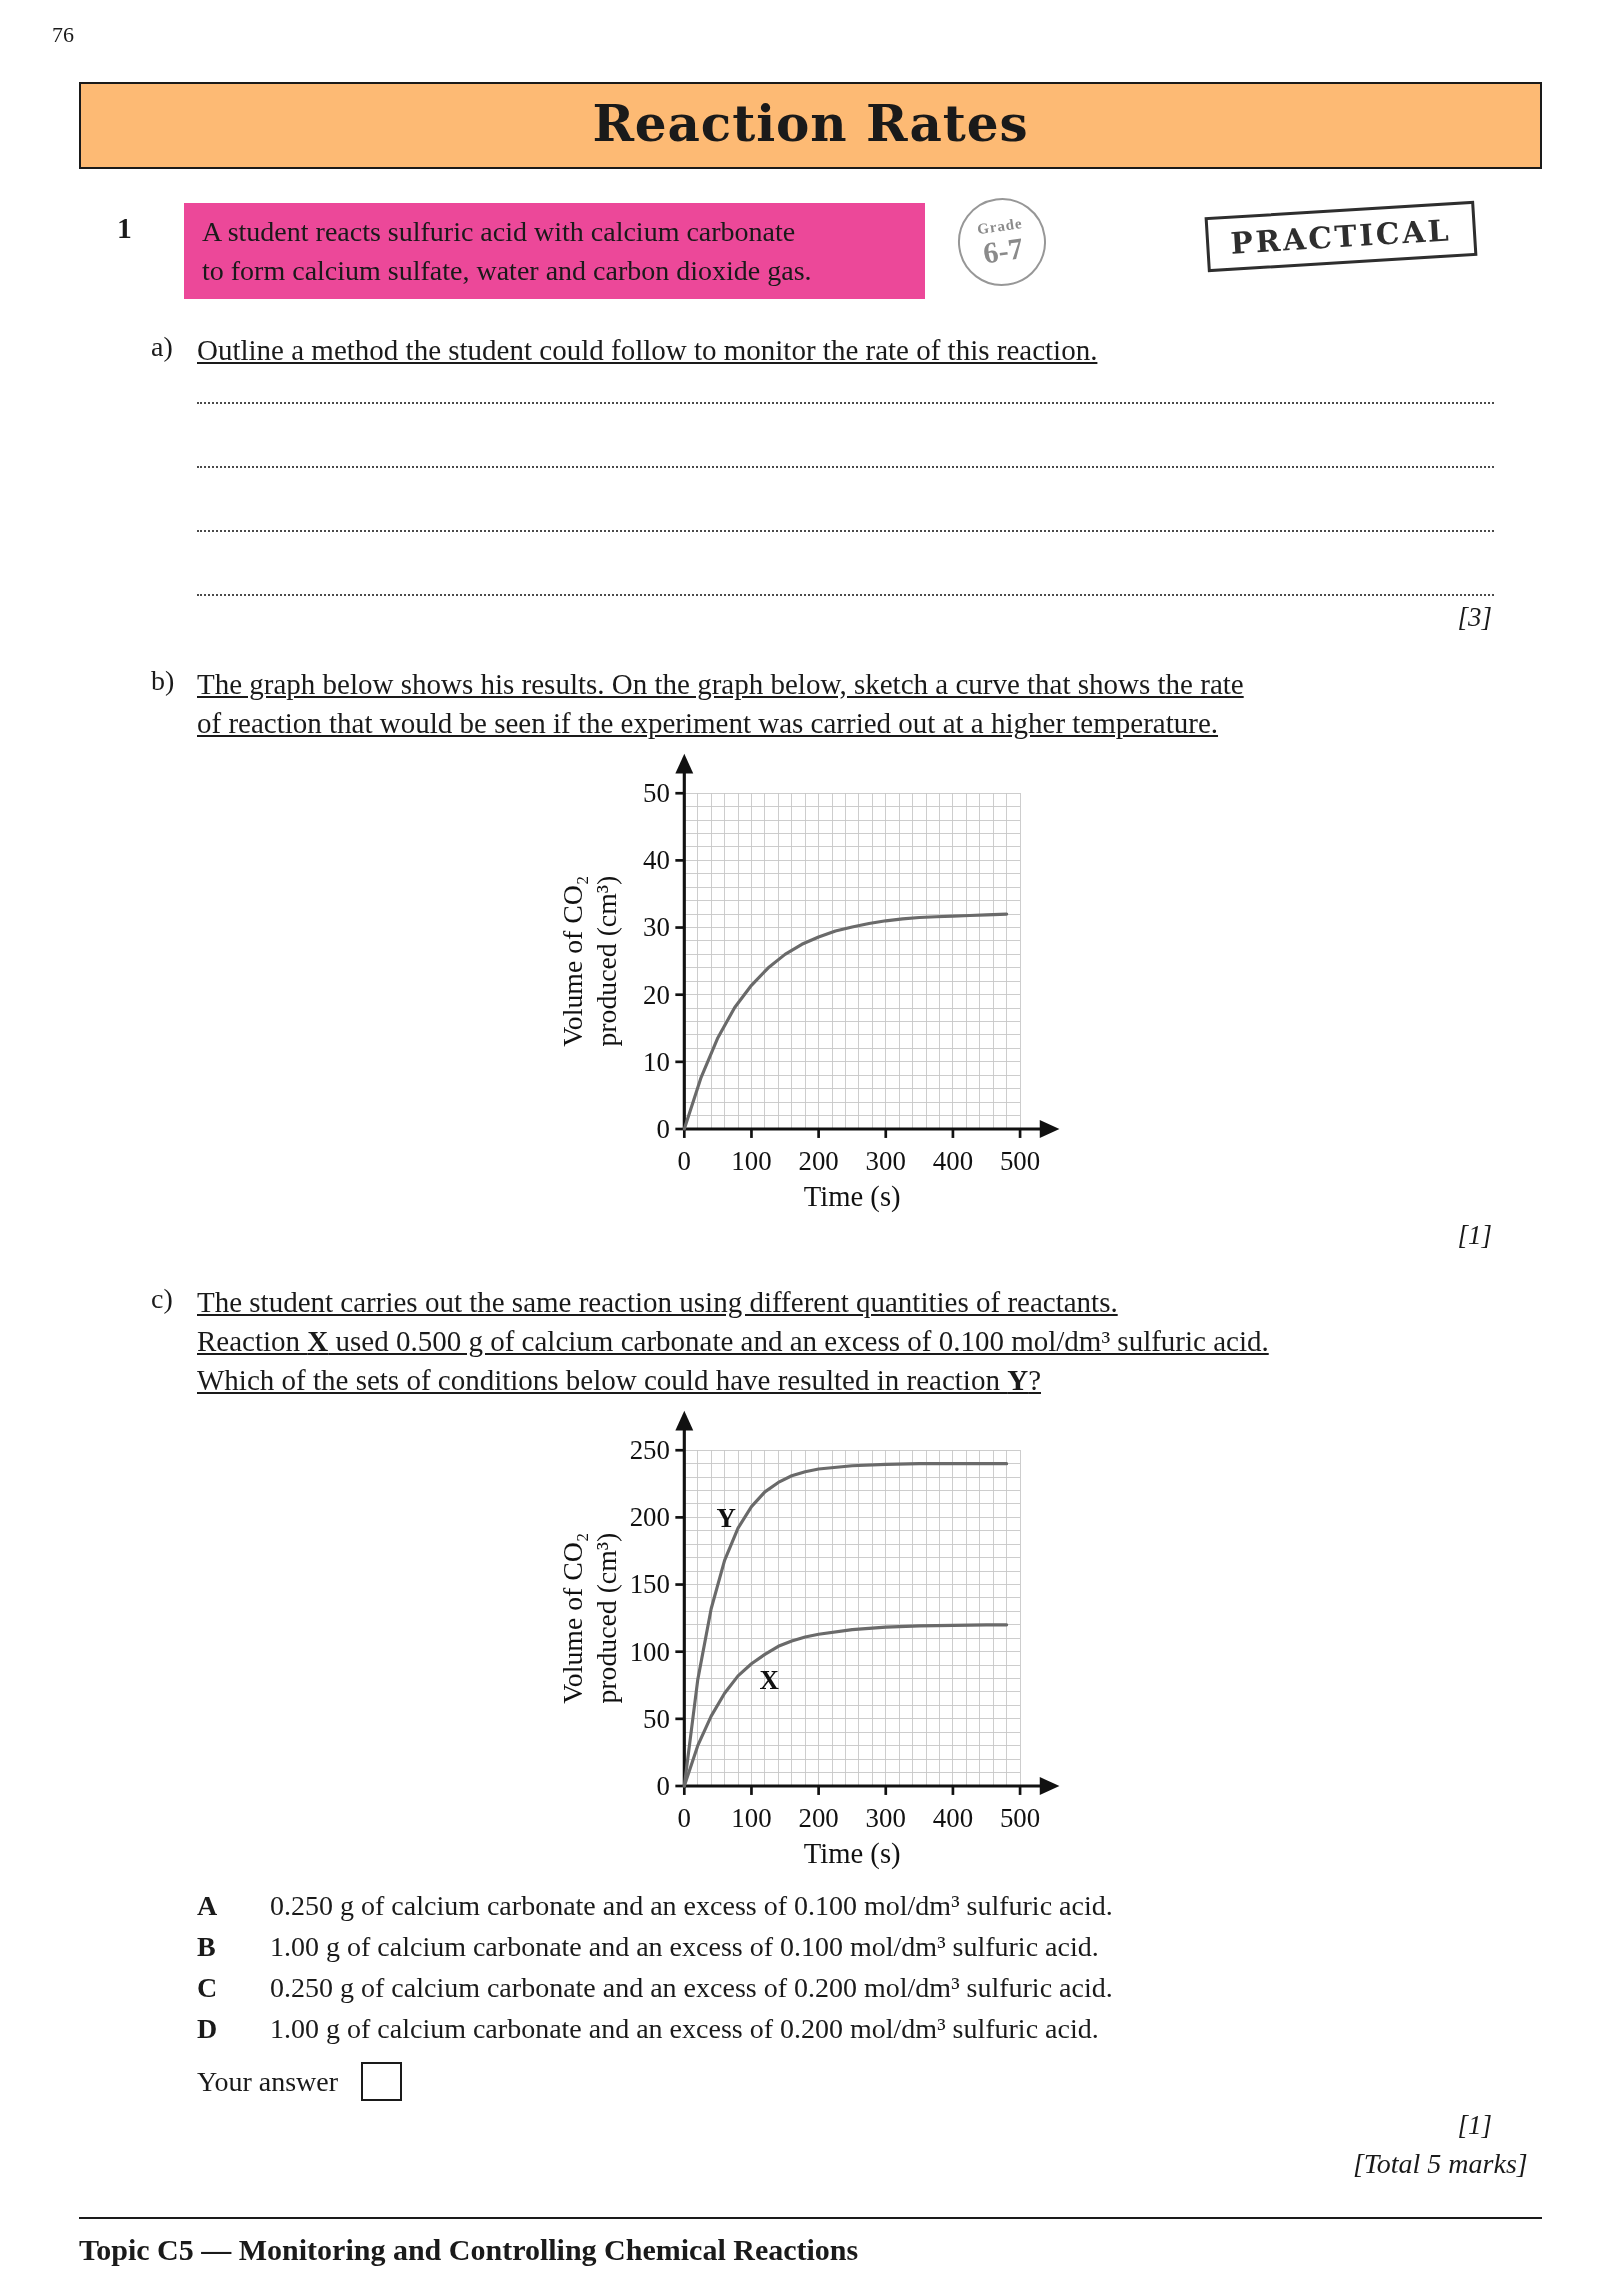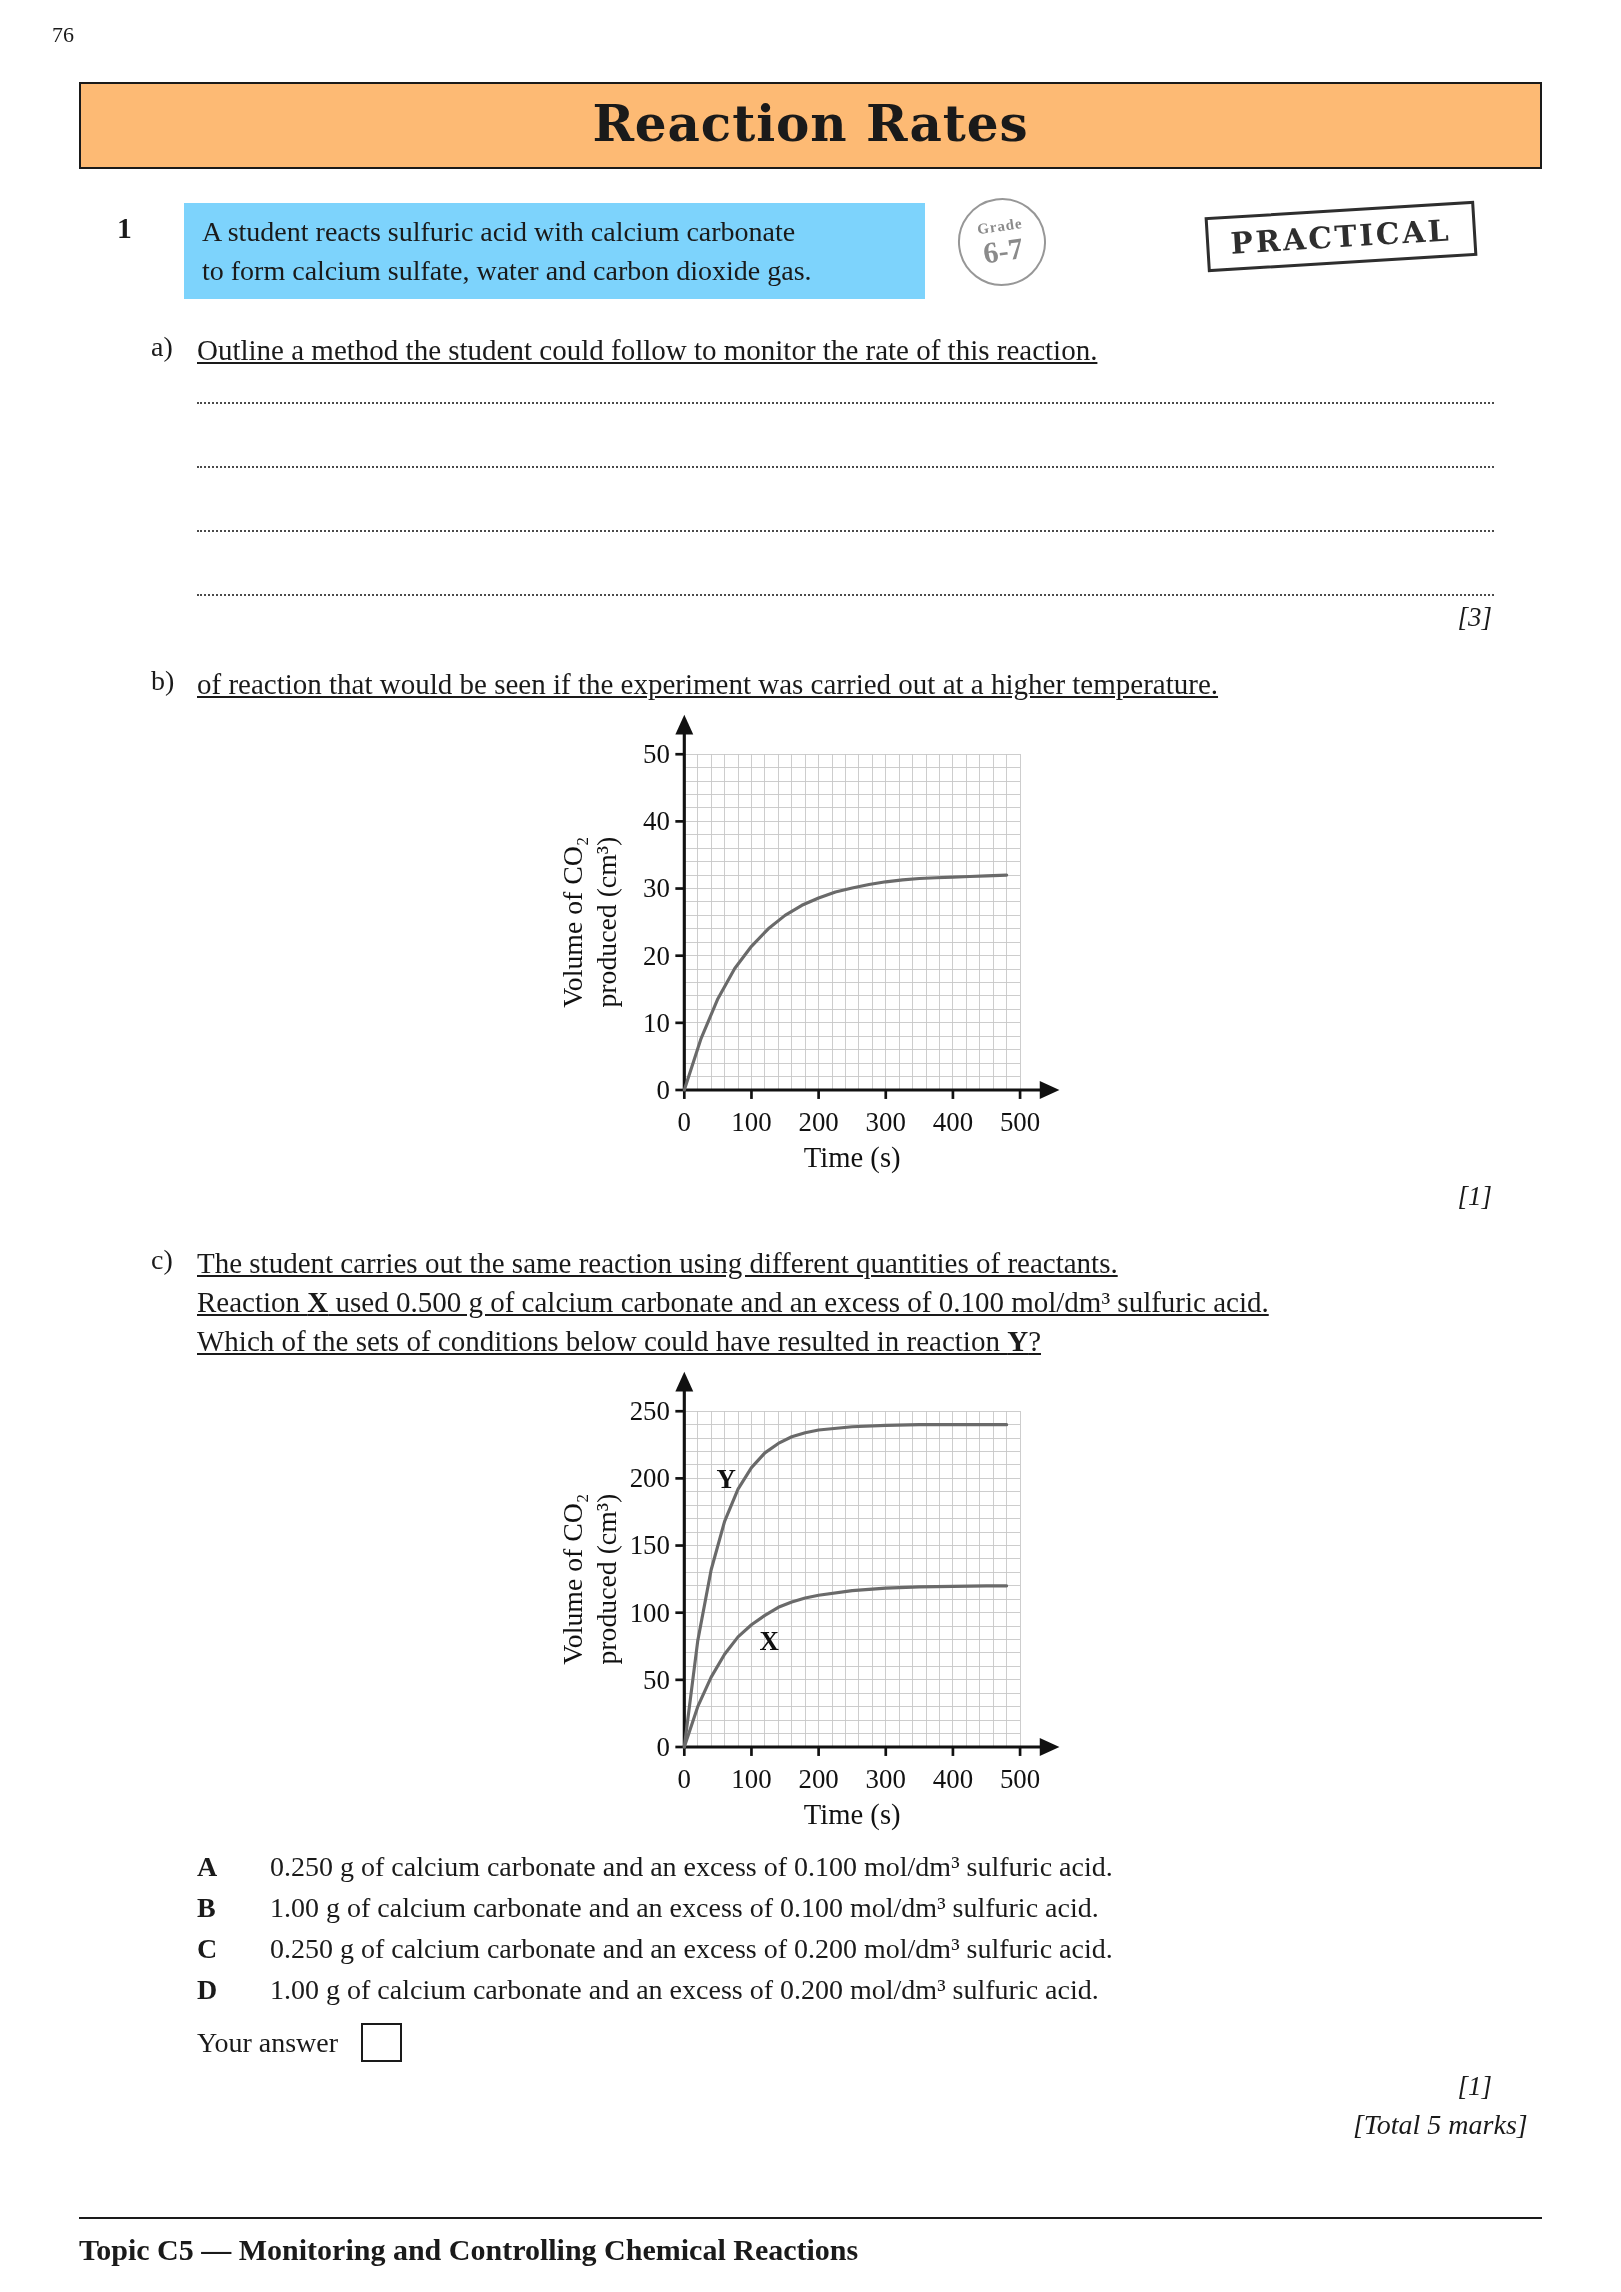--- a/index.html
+++ b/index.html
@@ -22,21 +22,21 @@
   }
   .title-text {
     font-family: "DejaVu Serif", "Liberation Serif", serif;
     font-weight: bold; font-size: 50px; letter-spacing: 0.9px;
   }
 
   .content { margin: 0 79px; }
 
   .q-header { position: relative; margin-top: 34px; display: flex; }
   .q-num { font-weight: bold; font-size: 29.6px; padding-left: 38px; width: 105px; padding-top: 9px; }
-  .q-intro { background: #7dd3fc; padding: 9px 18px; font-size: 28px; line-height: 39px; width: 741px; }
+  .q-intro { background: #ec4899; padding: 9px 18px; font-size: 28px; line-height: 39px; width: 741px; }
   .intro-line { display: block; }
 
   .grade-badge {
     position: absolute; left: 879px; top: -5.4px;
     width: 88px; height: 88px;
     border: 2.7px solid #979797; border-radius: 50%;
     display: flex; flex-direction: column; align-items: center; justify-content: center;
     color: #8a8a8a; transform: rotate(-8deg);
     background: #fff;
   }
@@ -120,20 +120,21 @@
         <div class="answer-line"></div>
         <div class="answer-line"></div>
         <div class="answer-line"></div>
       </div>
       <div class="marks">[3]</div>
     </div>
 
     <div class="part">
       <span class="part-label">b)</span>
       <p class="part-text">
+        <span class="tline">The graph below shows his results.  On the graph below, sketch a curve that shows the rate</span>
         <span class="tline">of reaction that would be seen if the experiment was carried out at a higher temperature.</span>
       </p>
       <div class="chart-wrap">
         <svg id="chart1" width="522" height="463" viewBox="0 0 583 517">
             <line x1="150" y1="46" x2="150" y2="421" stroke="#c7c7c7" stroke-width="1" shape-rendering="crispEdges"></line>
             <line x1="165" y1="46" x2="165" y2="421" stroke="#c7c7c7" stroke-width="1" shape-rendering="crispEdges"></line>
             <line x1="180" y1="46" x2="180" y2="421" stroke="#c7c7c7" stroke-width="1" shape-rendering="crispEdges"></line>
             <line x1="195" y1="46" x2="195" y2="421" stroke="#c7c7c7" stroke-width="1" shape-rendering="crispEdges"></line>
             <line x1="210" y1="46" x2="210" y2="421" stroke="#c7c7c7" stroke-width="1" shape-rendering="crispEdges"></line>
             <line x1="225" y1="46" x2="225" y2="421" stroke="#c7c7c7" stroke-width="1" shape-rendering="crispEdges"></line>

